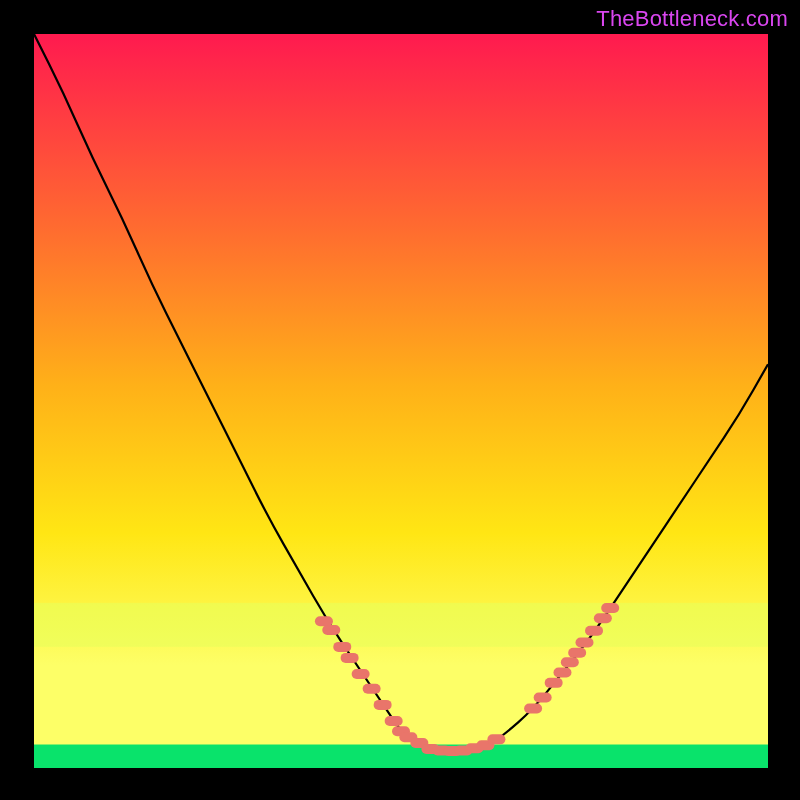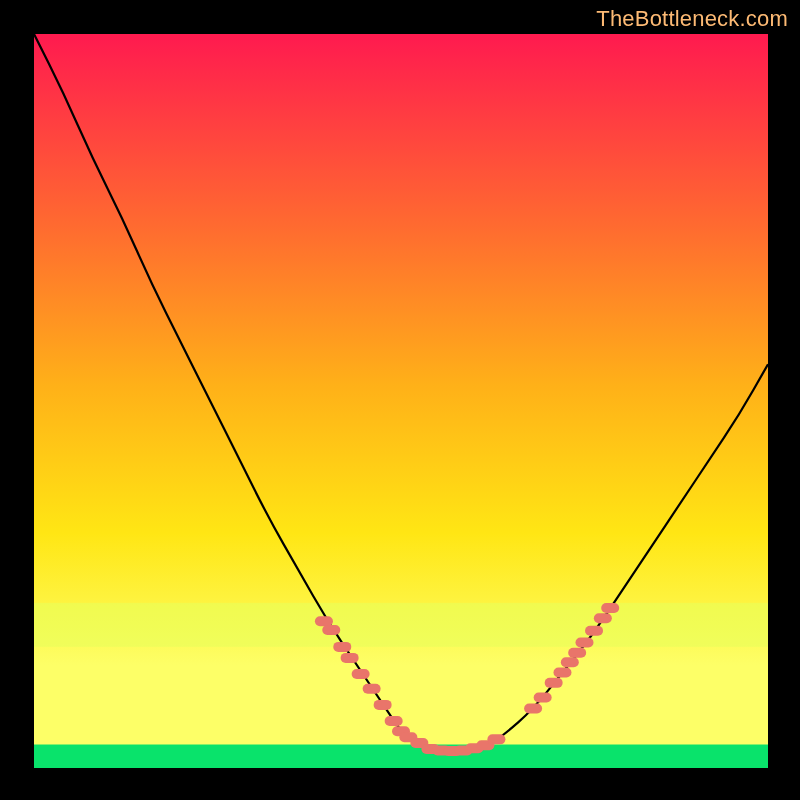--- a/index.html
+++ b/index.html
@@ -14,21 +14,21 @@
   .stage {
     position: relative;
     width: 800px;
     height: 800px;
     background: #000000;
   }
   .watermark {
     position: absolute;
     top: 6px;
     right: 12px;
-    color: #fdba74;
+    color: #d946ef;
     font-size: 22px;
     font-weight: 400;
     letter-spacing: 0.2px;
     user-select: none;
     z-index: 10;
   }
   .plot-wrap {
     position: absolute;
     left: 34px;
     top: 34px;

